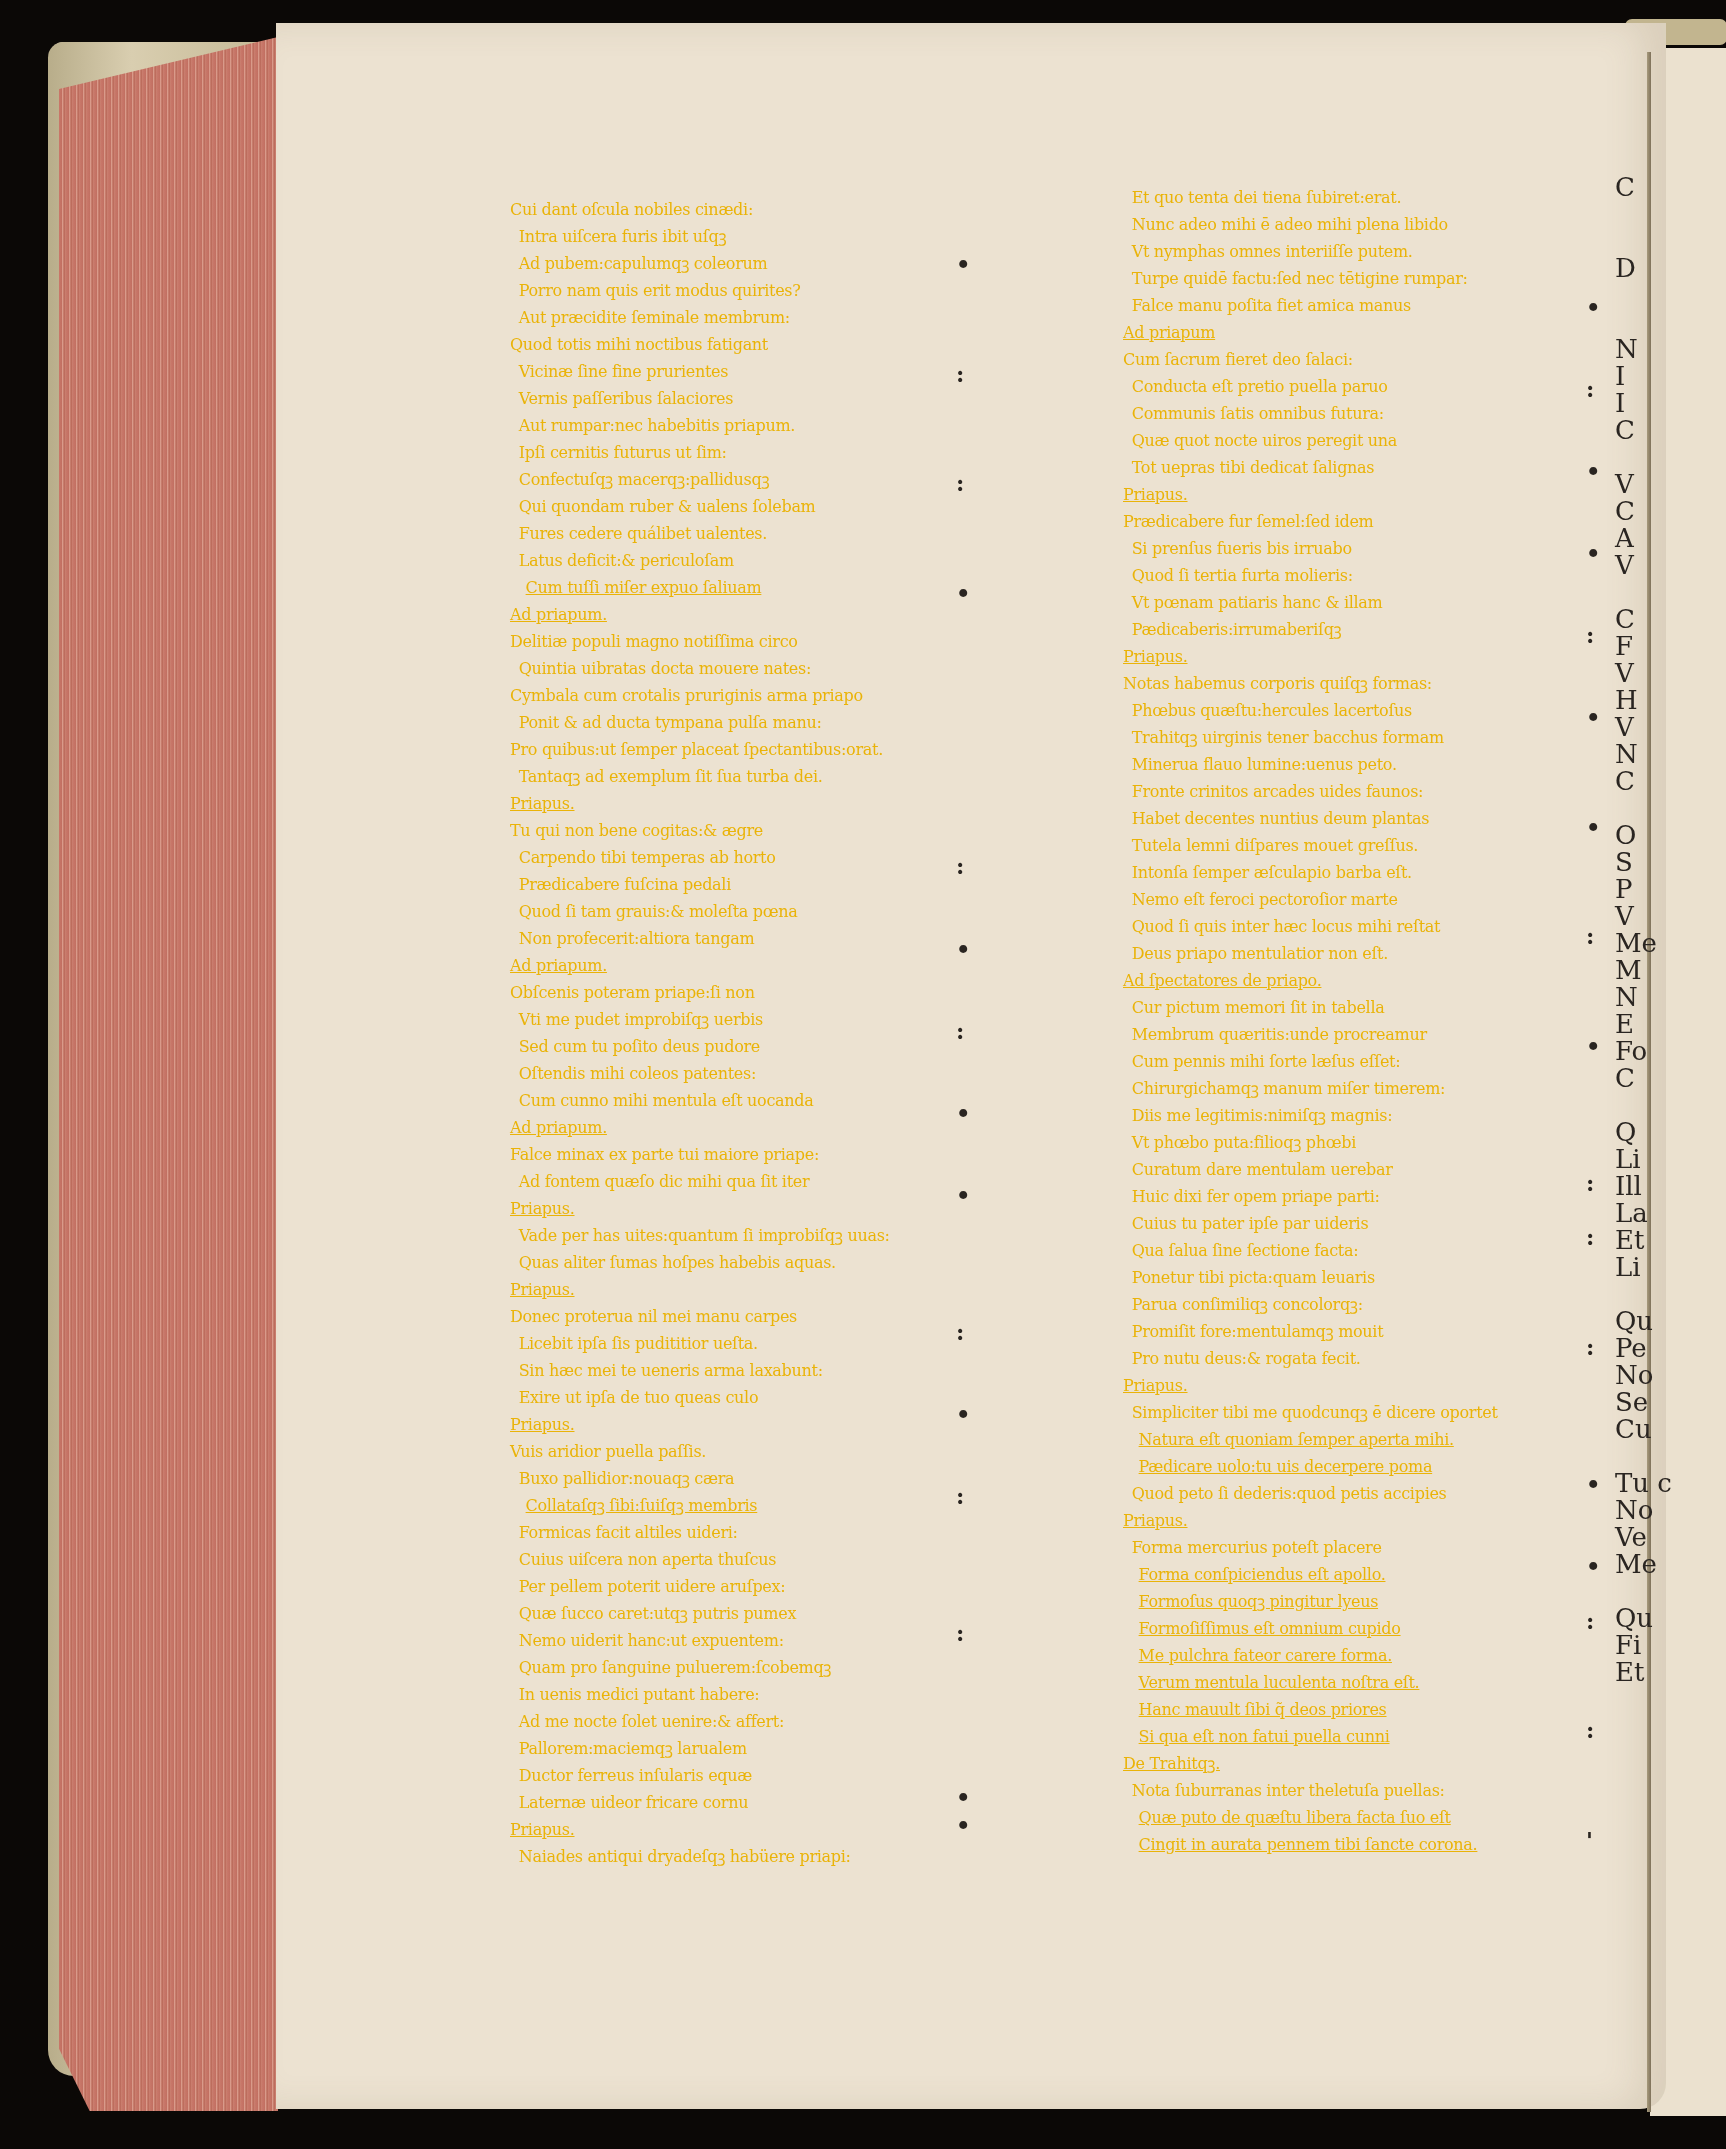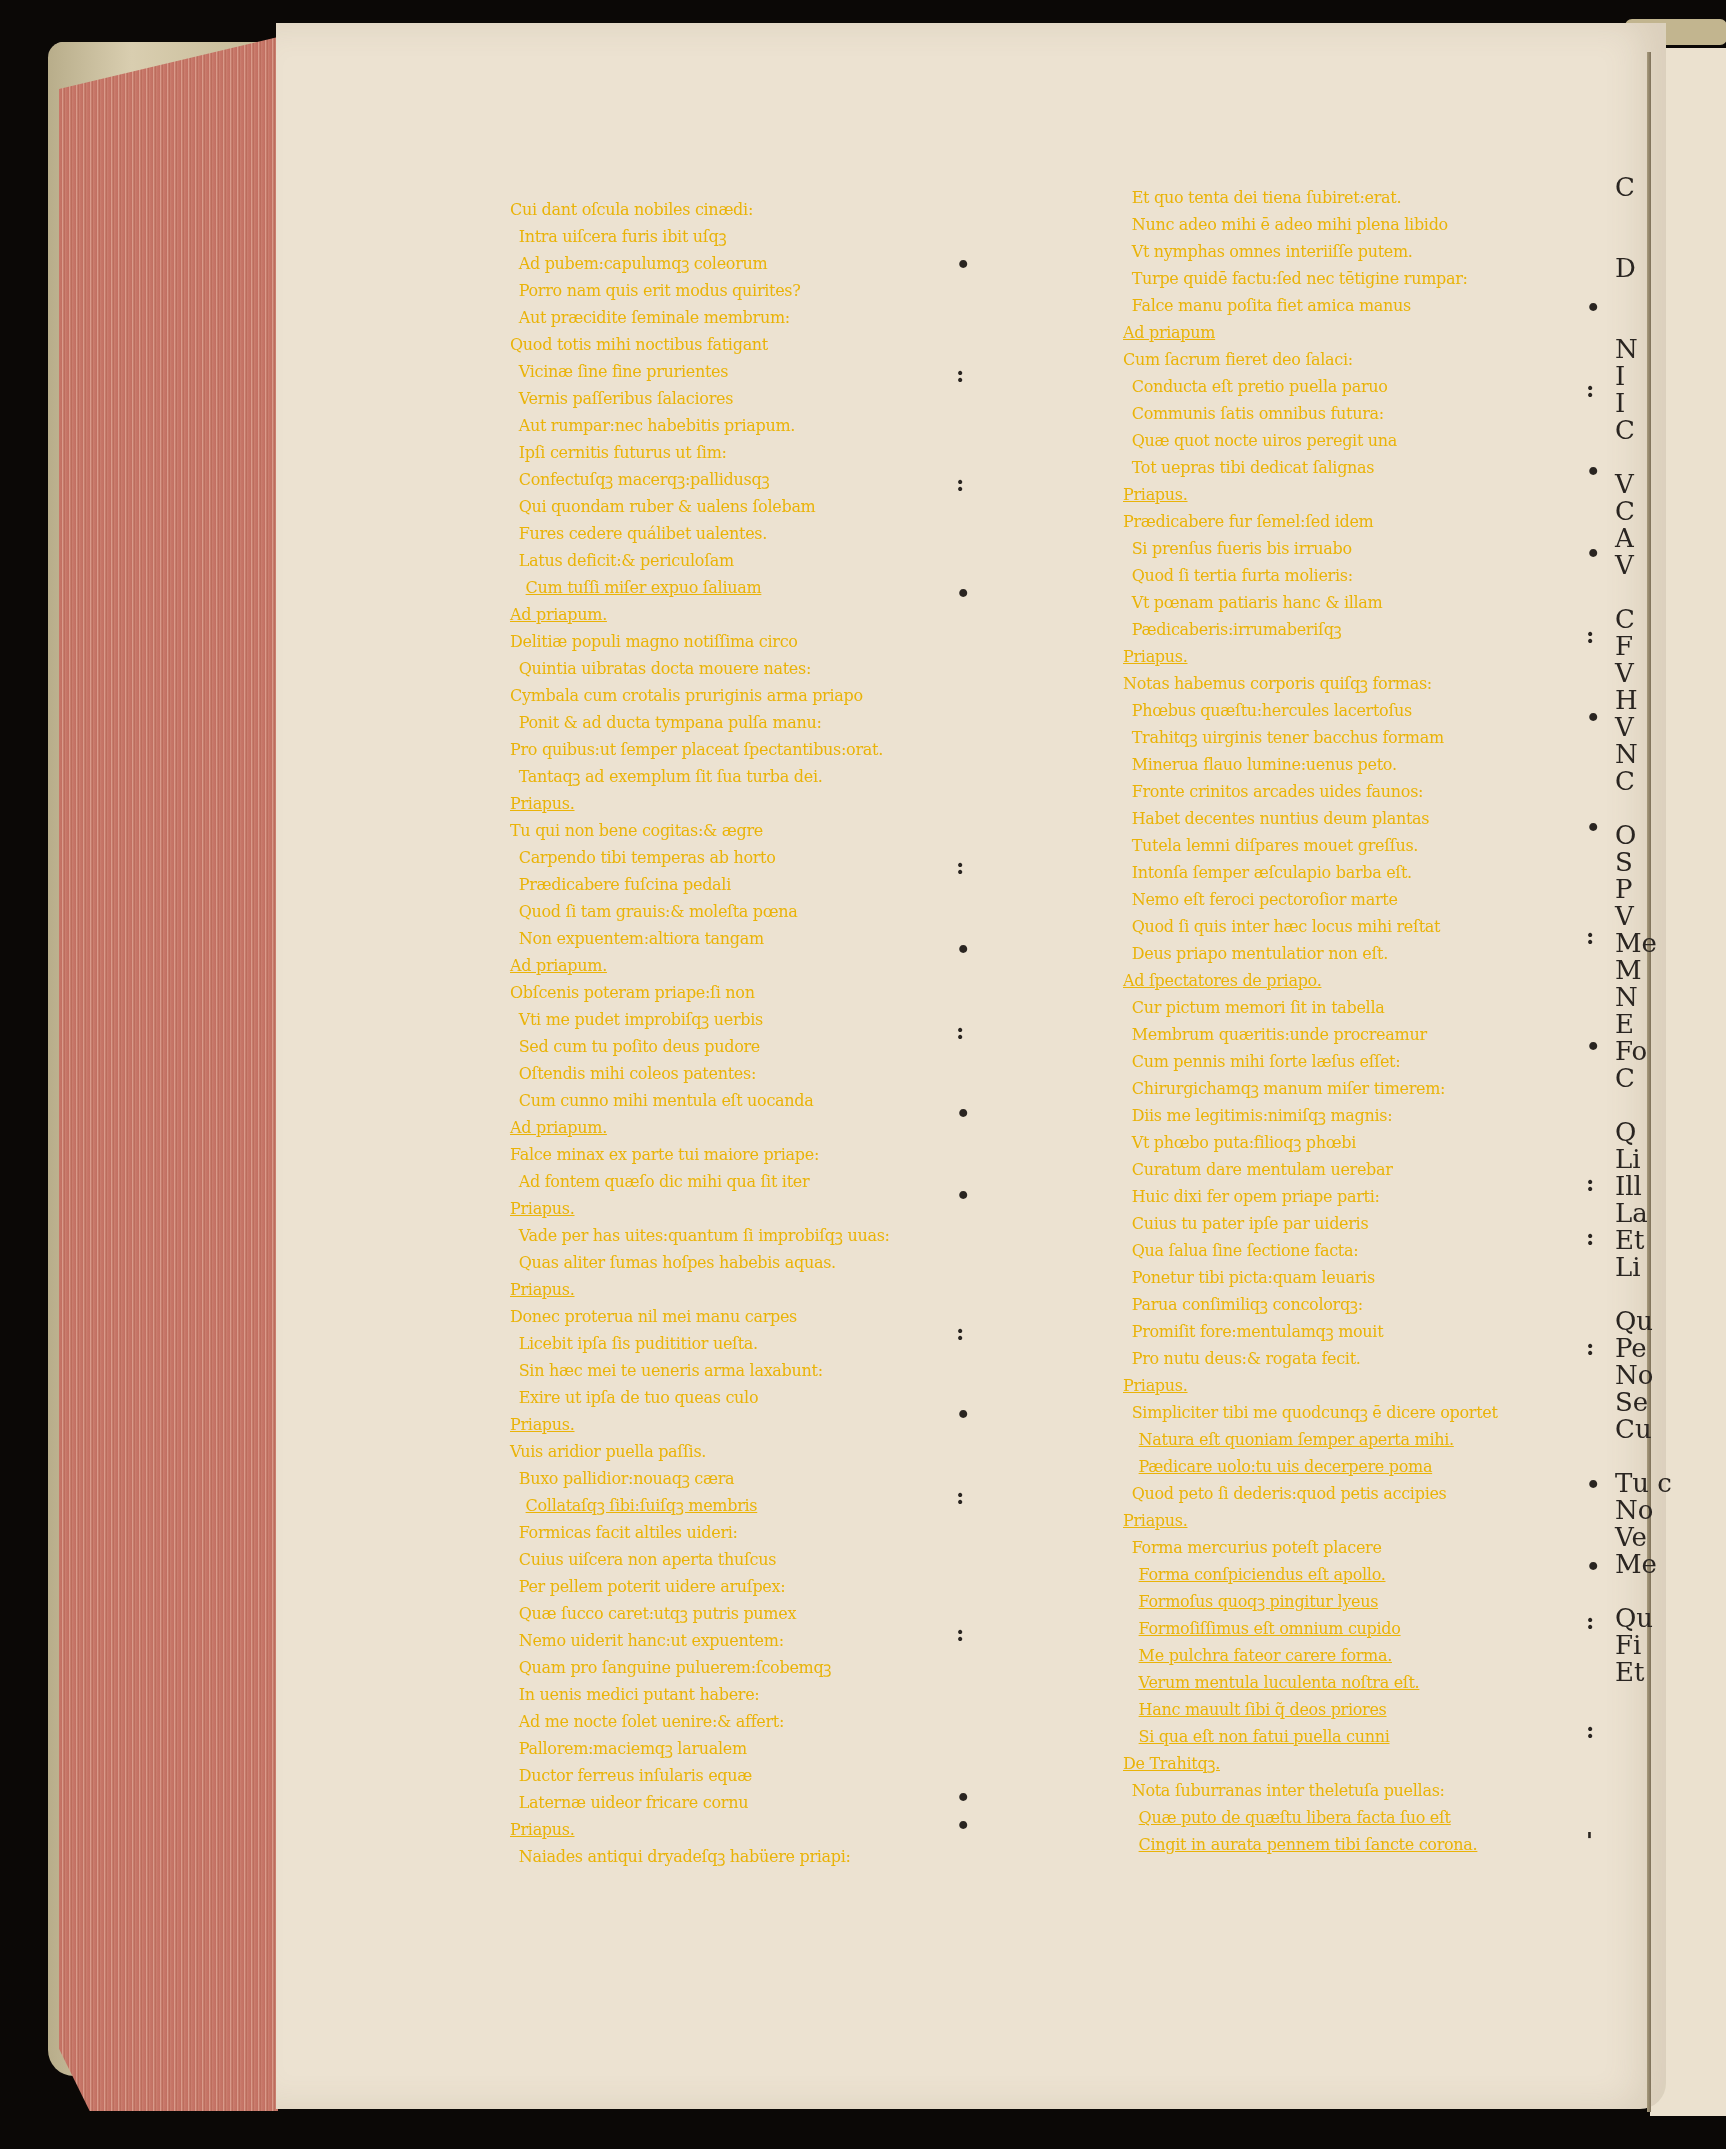--- a/index.html
+++ b/index.html
@@ -58,21 +58,21 @@
     <span class="ln i1">Quintia uibratas docta mouere nates:</span>
     <span class="ln ">Cymbala cum crotalis pruriginis arma priapo</span>
     <span class="ln i1">Ponit &amp; ad ducta tympana pulſa manu:</span>
     <span class="ln ">Pro quibus:ut ſemper placeat ſpectantibus:orat.</span>
     <span class="ln i1">Tantaqꝫ ad exemplum ſit ſua turba dei.</span>
     <span class="ln head">Priapus.</span>
     <span class="ln ">Tu qui non bene cogitas:&amp; ægre</span>
     <span class="ln i1">Carpendo tibi temperas ab horto</span>
     <span class="ln i1">Prædicabere fuſcina pedali</span>
     <span class="ln i1">Quod ſi tam grauis:&amp; moleſta pœna</span>
-    <span class="ln i1">Non expuentem:altiora tangam</span>
+    <span class="ln i1">Non profecerit:altiora tangam</span>
     <span class="ln head">Ad priapum.</span>
     <span class="ln ">Obſcenis poteram priape:ſi non</span>
     <span class="ln i1">Vti me pudet improbiſqꝫ uerbis</span>
     <span class="ln i1">Sed cum tu poſito deus pudore</span>
     <span class="ln i1">Oſtendis mihi coleos patentes:</span>
     <span class="ln i1">Cum cunno mihi mentula eſt uocanda</span>
     <span class="ln head">Ad priapum.</span>
     <span class="ln ">Falce minax ex parte tui maiore priape:</span>
     <span class="ln i1">Ad fontem quæſo dic mihi qua ſit iter</span>
     <span class="ln head">Priapus.</span>

